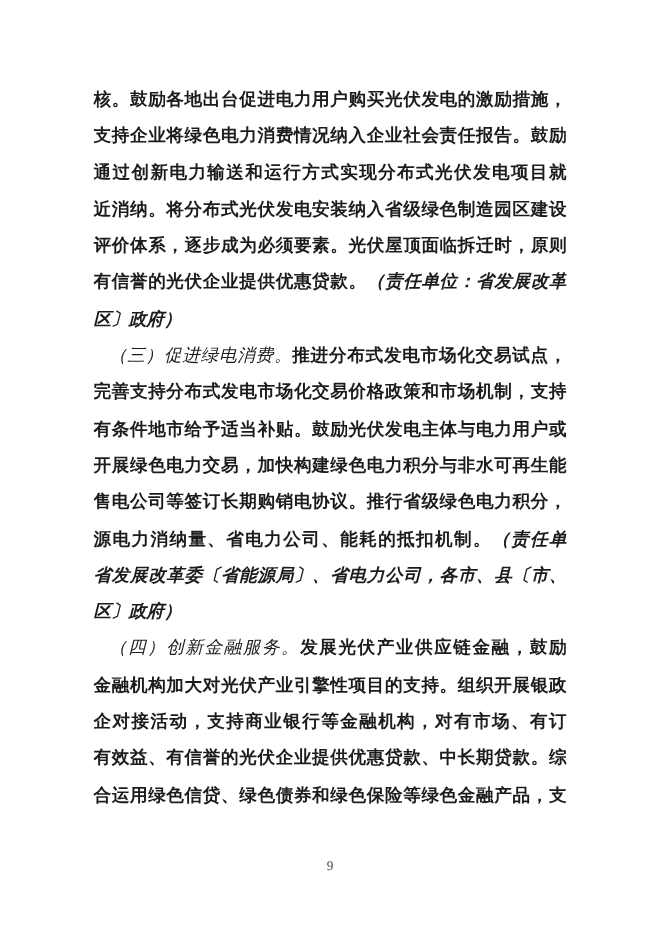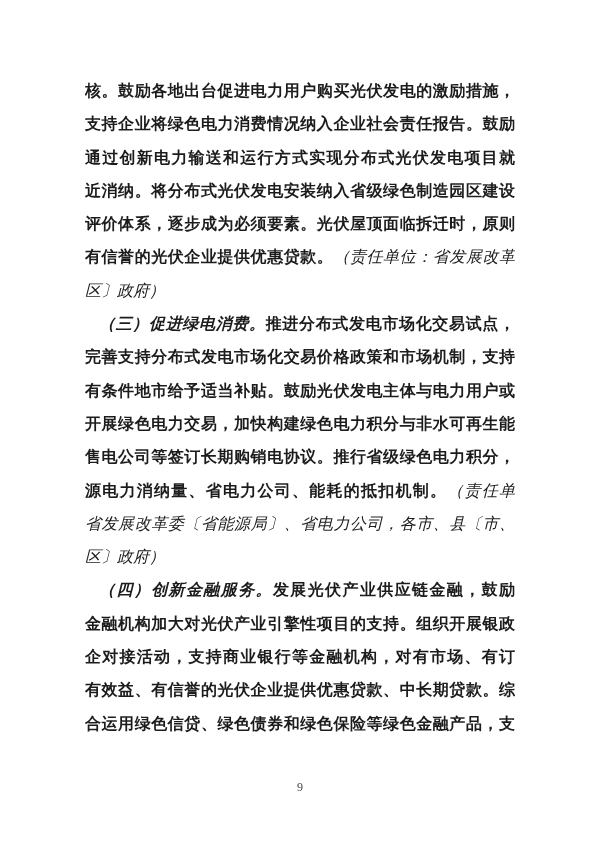--- a/index.html
+++ b/index.html
@@ -28,22 +28,22 @@
     overflow: hidden;
   }
   .line.flush {
     text-align: left;
     text-align-last: left;
   }
   .line.indent {
     padding-left: 14px;
   }
   .seg-normal { font-style: normal; font-weight: bold; }
-  .seg-kai    { font-style: italic; font-weight: normal; }
-  .seg-boldkai{ font-style: italic; font-weight: bold; margin-top: 8px; }
+  .seg-kai    { font-style: italic; font-weight: bold; }
+  .seg-boldkai{ font-style: italic; font-weight: normal; margin-top: 8px; }
   .page-number {
     position: absolute;
     left: 0;
     right: 0;
     top: 780px;
     text-align: center;
     font-size: 12px;
     color: #454550;
   }
 </style>

